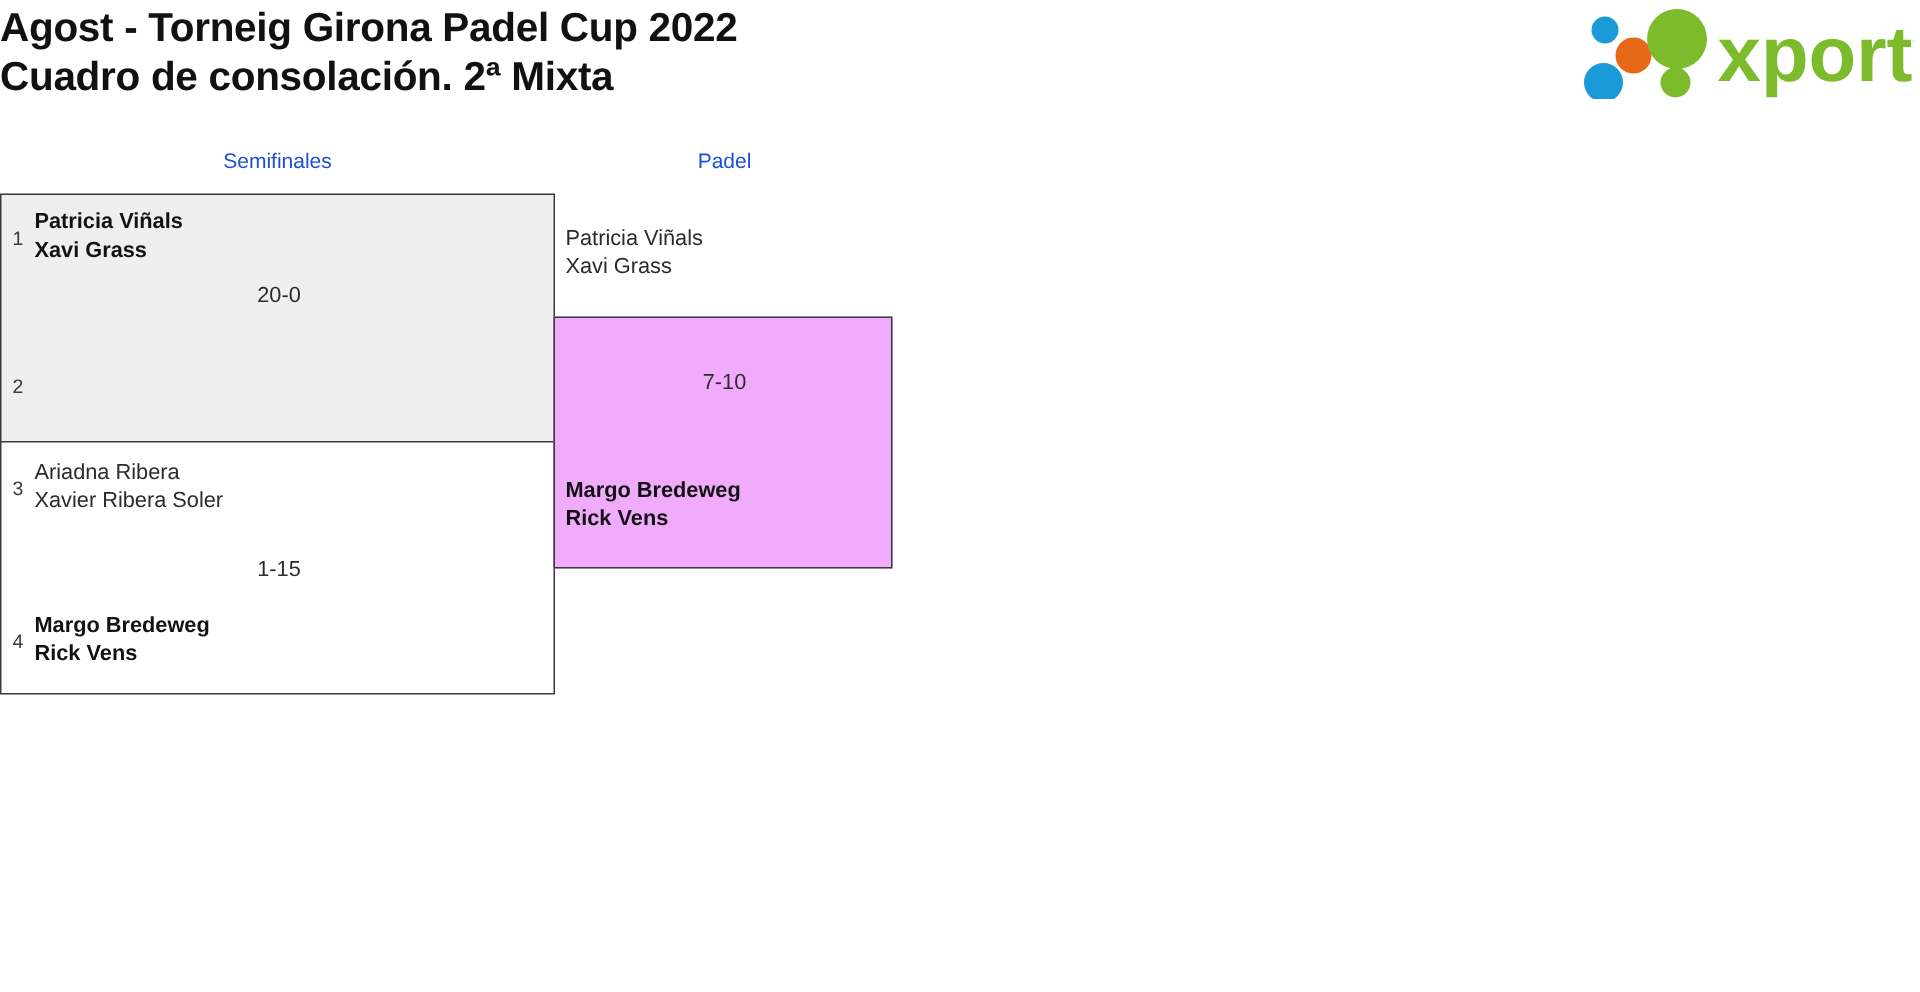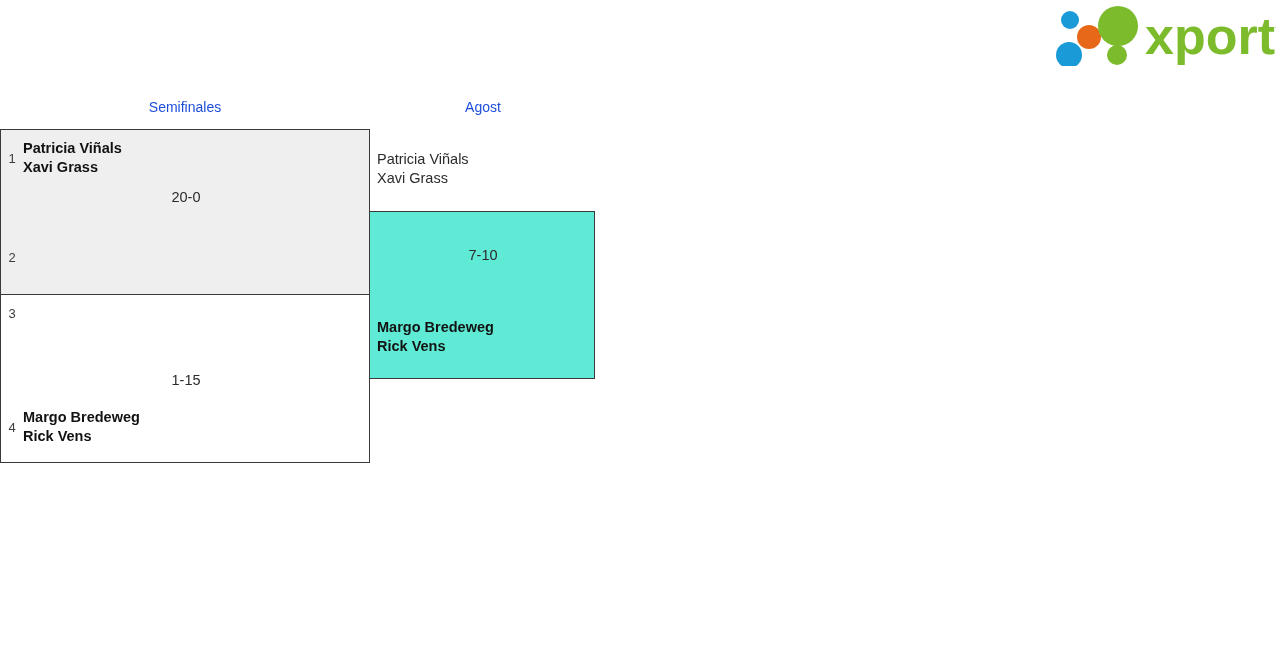--- a/index.html
+++ b/index.html
@@ -89,21 +89,21 @@
     top: 294px;
     width: 370px;
     height: 169px;
     background: #ffffff;
   }
   .match.final {
     left: 369px;
     top: 211px;
     width: 226px;
     height: 168px;
-    background: #5eead4;
+    background: #f0abfc;
   }
 
   
   .team {
     position: absolute;
     display: flex;
     align-items: center;
   }
   .seed {
     font-size: 13px;
@@ -169,38 +169,42 @@
   .final-team.ft-bottom {
     left: 377px;
     top: 318px;
   }
 </style>
 </head>
 <body>
 
 <div class="header">
 
+  <div class="title-block">
+    <div class="title-line">Agost - Torneig Girona Padel Cup 2022</div>
+    <div class="title-line">Cuadro de consolación. 2ª Mixta</div>
+  </div>
 
   <div class="logo">
     <svg width="228" height="62" viewBox="0 0 228 62" xmlns="http://www.w3.org/2000/svg">
       <g>
         <circle cx="22" cy="16" r="9" fill="#1a9ad7"></circle>
         <circle cx="41" cy="33" r="12" fill="#e8681a"></circle>
         <circle cx="21" cy="51" r="13" fill="#1a9ad7"></circle>
         <circle cx="70" cy="22" r="20" fill="#7cbb2b"></circle>
         <circle cx="69" cy="51" r="10" fill="#7cbb2b"></circle>
       </g>
       <text x="97" y="50" font-family="Liberation Sans, sans-serif" font-size="52" font-weight="700" fill="#7cbb2b">xporty</text>
     </svg>
   </div>
 
 </div>
 
 <div class="round-header r-semis">Semifinales</div>
-<div class="round-header r-final">Agost</div>
+<div class="round-header r-final">Padel</div>
 
 <div class="bracket">
 
   <div class="match sf1">
 
     <div class="team top winner">
       <div class="seed">1</div>
       <div class="names">
         <span class="name">Patricia Viñals</span>
         <span class="name">Xavi Grass</span>
@@ -212,20 +216,24 @@
     <div class="team bottom">
       <div class="seed">2</div>
     </div>
 
   </div>
 
   <div class="match sf2">
 
     <div class="team top">
       <div class="seed">3</div>
+      <div class="names">
+        <span class="name">Ariadna Ribera</span>
+        <span class="name">Xavier Ribera Soler</span>
+      </div>
     </div>
 
     <div class="score">1-15</div>
 
     <div class="team bottom winner">
       <div class="seed">4</div>
       <div class="names">
         <span class="name">Margo Bredeweg</span>
         <span class="name">Rick Vens</span>
       </div>

